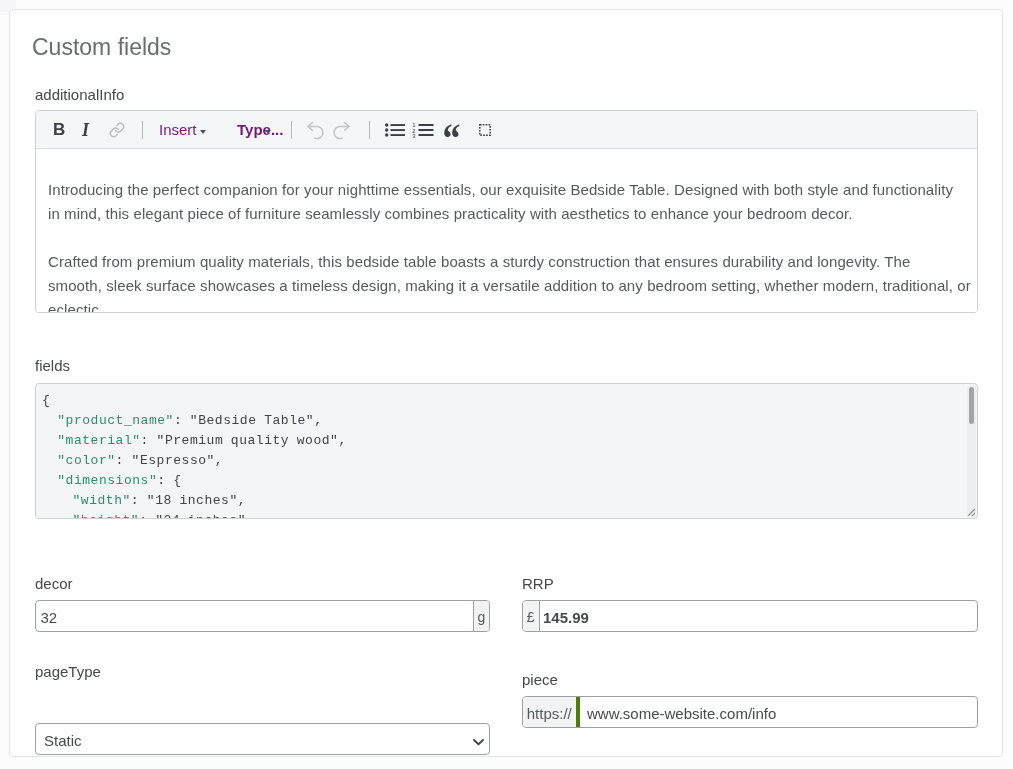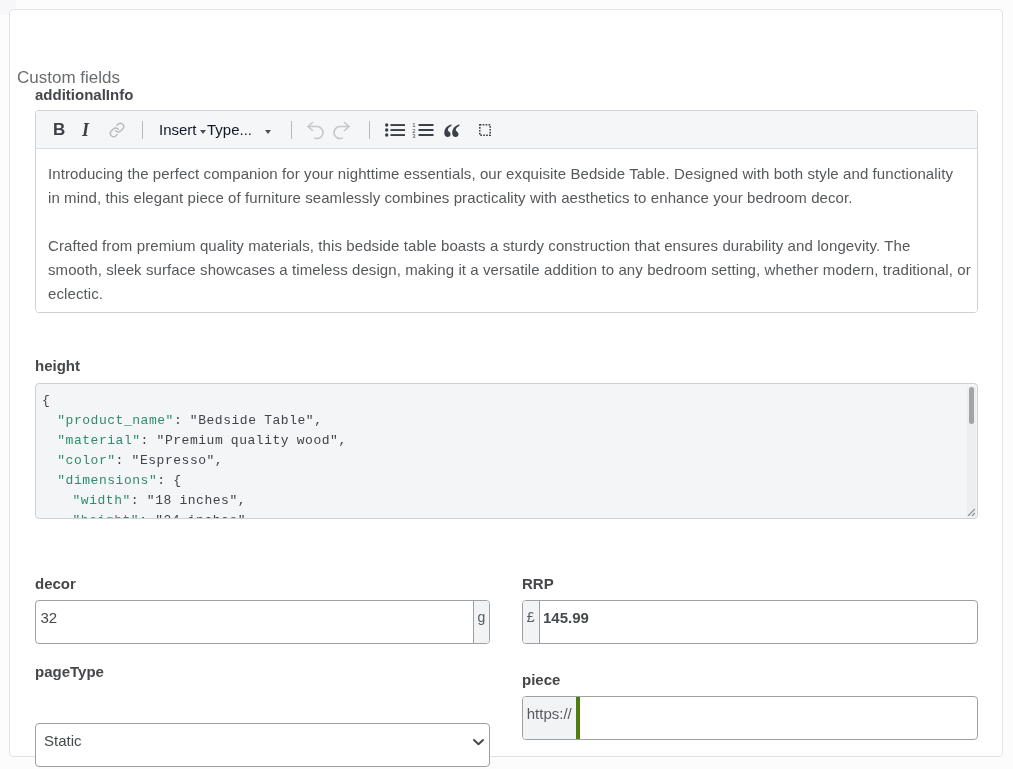--- a/index.html
+++ b/index.html
@@ -1,37 +1,37 @@
 <!DOCTYPE html>
 <html><head>
 <meta charset="utf-8">
 <style>
   * { margin:0; padding:0; box-sizing:border-box; }
   html,body { width:1013px; height:769px; background:#fcfcfc; font-family:"Liberation Sans", sans-serif; }
   .abs { position:absolute; }
   #card { left:9px; top:9px; width:994px; height:748px; background:#fff; border:1px solid #e1e3e6; border-radius:4px; }
-  #heading { left:17px; top:37px; font-size:17px; line-height:20px; color:#696c70;margin-top:31px; }
-  .lbl { font-size:15px; line-height:18px; color:#45474b;font-weight:bold; }
+  #heading { left:32px; top:37px; font-size:23px; line-height:20px; color:#696c70; }
+  .lbl { font-size:15px; line-height:18px; color:#45474b; }
   
   #editor { left:35px; top:110px; width:943px; height:203px; border:1px solid #ced2d7; border-radius:4px; background:#fff; }
   #toolbar { position:absolute; left:0; top:0; width:100%; height:38px; background:#f5f6f7; border-bottom:1px solid #d7dade; border-radius:3px 3px 0 0; }
   #toolbar .tb { position:absolute; }
   .sep { position:absolute; top:10px; width:1px; height:18px; background:#b6babe; }
-  .ddtxt { font-size:15px; color:#0f172a; line-height:38px; }
+  .ddtxt { font-size:15px; color:#701a75; line-height:38px; }
   .tri { position:absolute; top:18.5px; width:0; height:0; border-left:3.5px solid transparent; border-right:3.5px solid transparent; border-top:4.5px solid #4a4f55; }
   #edcontent { position:absolute; left:0; top:39px; width:941px; height:162px; background:#fff; overflow:hidden; border-radius:0 0 3px 3px; }
   #edcontent p { font-size:15px; letter-spacing:0.09px; line-height:24px; color:#55585d; padding:0 12px; white-space:nowrap; }
   
   #codebox { left:35px; top:383px; width:943px; height:136px; background:#f4f5f6; border:1px solid #ced2d7; border-radius:4px; overflow:hidden; }
   #codebox pre { font-family:"Liberation Mono", monospace; font-size:13px; letter-spacing:0.53px; word-spacing:-0.7px; line-height:20px; color:#3f444b; padding:7px 0 0 6px; }
   #codebox .k { color:#2e8c6a; }
   #vtrack { position:absolute; right:1.5px; top:1.5px; width:9px; height:131px; background:#edeef0; }
   #vthumb { position:absolute; right:3px; top:3px; width:5px; height:37px; background:#a0a5aa; border-radius:2.5px; }
   
-  .ibox { border:1px solid #9ca0a5; border-radius:4px; background:#fff; height:44px; }
+  .ibox { border:1px solid #9ca0a5; border-radius:4px; background:#fff; height:32px; }
   .itext { position:absolute; font-size:15px; color:#46494e; line-height:33px; white-space:pre; }
   .addon { position:absolute; top:0; bottom:0; background:#f2f3f4; }
   .addontext { font-size:14px; color:#565b61; line-height:33px; text-align:center; width:100%; position:absolute; }
 </style>
 </head>
 <body>
 <div class="abs" style="left:0;top:0;width:16px;height:15px;background:#f7f7f9;"></div>
 <div id="card" class="abs"></div>
 <div id="heading" class="abs">Custom fields</div>
 
@@ -43,21 +43,21 @@
 
     <div class="tb" style="left:46px;top:0;width:8px;height:38px;font-family:'Liberation Serif',serif;font-style:italic;font-weight:600;font-size:18px;line-height:38px;color:#3b4046;">I</div>
 
     <svg class="tb" style="left:73px;top:11px;" width="16" height="16" viewBox="0 0 24 24" fill="none" stroke="#b8bcc1" stroke-width="2.2" stroke-linecap="round" stroke-linejoin="round">
         <path d="M10 13a5 5 0 0 0 7.54.54l3-3a5 5 0 0 0-7.07-7.07l-1.72 1.71"></path>
         <path d="M14 11a5 5 0 0 0-7.54-.54l-3 3a5 5 0 0 0 7.07 7.07l1.71-1.71"></path>
       </svg>
     <div class="sep" style="left:106px;"></div>
     <div class="tb ddtxt" style="left:123px;top:0;">Insert</div>
     <div class="tri" style="left:164px;"></div>
-    <div class="tb ddtxt" style="left:171px;top:0;">Type...</div>
+    <div class="tb ddtxt" style="left:201px;top:0;font-weight:bold;">Type...</div>
     <div class="tri" style="left:228.5px;"></div>
     <div class="sep" style="left:255px;"></div>
 
     <svg class="tb" style="left:270px;top:10px;" width="19" height="19" viewBox="0 0 19 19" fill="none" stroke="#c3c7cc" stroke-width="1.6" stroke-linecap="round" stroke-linejoin="round">
         <path d="M6.5 1.5 2 5.5l4.5 4"></path>
         <path d="M2 5.5h9a6 6 0 1 1-2.05 11.64"></path>
       </svg>
 
     <svg class="tb" style="left:296px;top:10px;" width="19" height="19" viewBox="0 0 19 19" fill="none" stroke="#c3c7cc" stroke-width="1.6" stroke-linecap="round" stroke-linejoin="round">
         <path d="M12.5 1.5 17 5.5l-4.5 4"></path>
@@ -83,26 +83,26 @@
         <rect x="7.5" y="12" width="15" height="2" fill="#3b4046"></rect>
     </svg>
 
     <div class="tb" style="left:406.5px;top:4.5px;font-family:'Liberation Serif',serif;font-weight:bold;font-size:36px;line-height:38px;color:#3b4046;transform:scaleY(1.18);transform-origin:50% 4.5px;">“</div>
 
     <svg class="tb" style="left:442.5px;top:12.5px;" width="12" height="12" viewBox="0 0 12 12">
         <rect x="0.8" y="0.8" width="10.4" height="10.4" fill="none" stroke="#3b4046" stroke-width="1.5" stroke-dasharray="1.7 1.2"></rect>
       </svg>
   </div>
   <div id="edcontent">
-    <p style="padding-top:12px;">Introducing the perfect companion for your nighttime essentials, our exquisite Bedside Table. Designed with both style and functionality<br>in mind, this elegant piece of furniture seamlessly combines practicality with aesthetics to enhance your bedroom decor.</p>
+    <p style="padding-top:28px;">Introducing the perfect companion for your nighttime essentials, our exquisite Bedside Table. Designed with both style and functionality<br>in mind, this elegant piece of furniture seamlessly combines practicality with aesthetics to enhance your bedroom decor.</p>
     <p style="padding-top:24px;">Crafted from premium quality materials, this bedside table boasts a sturdy construction that ensures durability and longevity. The<br>smooth, sleek surface showcases a timeless design, making it a versatile addition to any bedroom setting, whether modern, traditional, or<br>eclectic.</p>
   </div>
 </div>
 
-<div class="abs lbl" style="left:35px; top:356.8px;">height</div>
+<div class="abs lbl" style="left:35px; top:356.8px;">fields</div>
 <div id="codebox" class="abs">
 <pre>{
   <span class="k">"product_name"</span>: "Bedside Table",
   <span class="k">"material"</span>: "Premium quality wood",
   <span class="k">"color"</span>: "Espresso",
   <span class="k">"dimensions"</span>: {
     <span class="k">"width"</span>: "18 inches",
     <span class="k">"height"</span>: "24 inches",</pre>
   <div id="vtrack"></div>
   <div id="vthumb"></div>
@@ -132,13 +132,14 @@
 <div class="abs ibox" style="left:35px; top:696px; width:455px;margin-top:27px;">
   <div class="itext" style="left:8px; top:0;">Static</div>
   <svg style="position:absolute; right:5px; top:14.5px;" width="11" height="7" viewBox="0 0 11 7" fill="none" stroke="#43474c" stroke-width="1.9" stroke-linecap="round" stroke-linejoin="round">
       <path d="M1 1 5.5 5.3 10 1"></path>
     </svg>
 </div>
 <div class="abs ibox" style="left:522px; top:696px; width:456px;">
   <div class="addon" style="left:0; width:56.5px; border-right:4px solid #4d7c0f; border-radius:3px 0 0 3px;">
       <div class="addontext" style="font-size:15px;">https://</div>
     </div>
+  <div class="itext" style="left:64px; top:0;">www.some-website.com/info</div>
 </div>
 
 </body></html>

